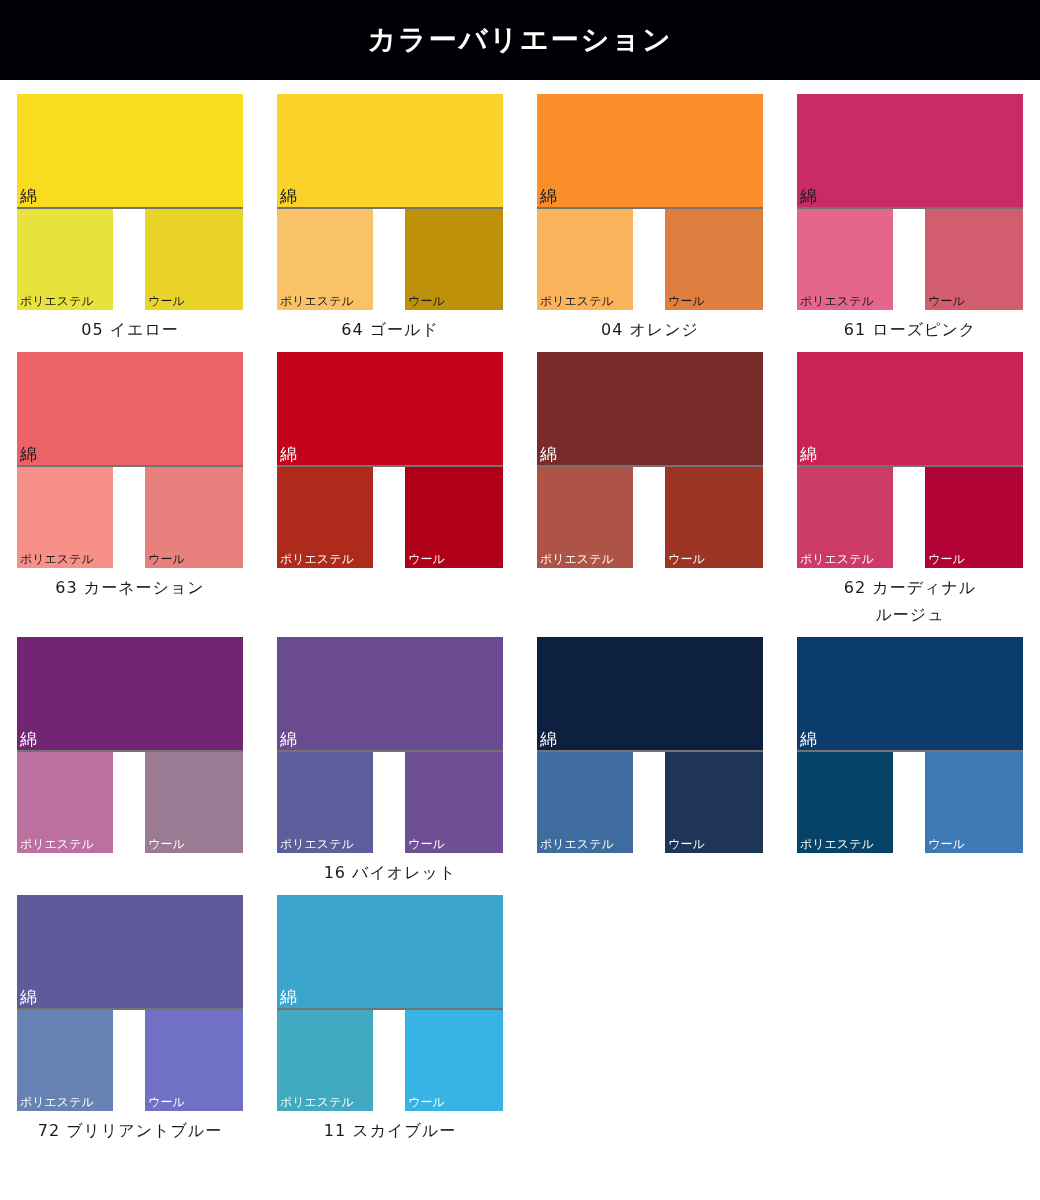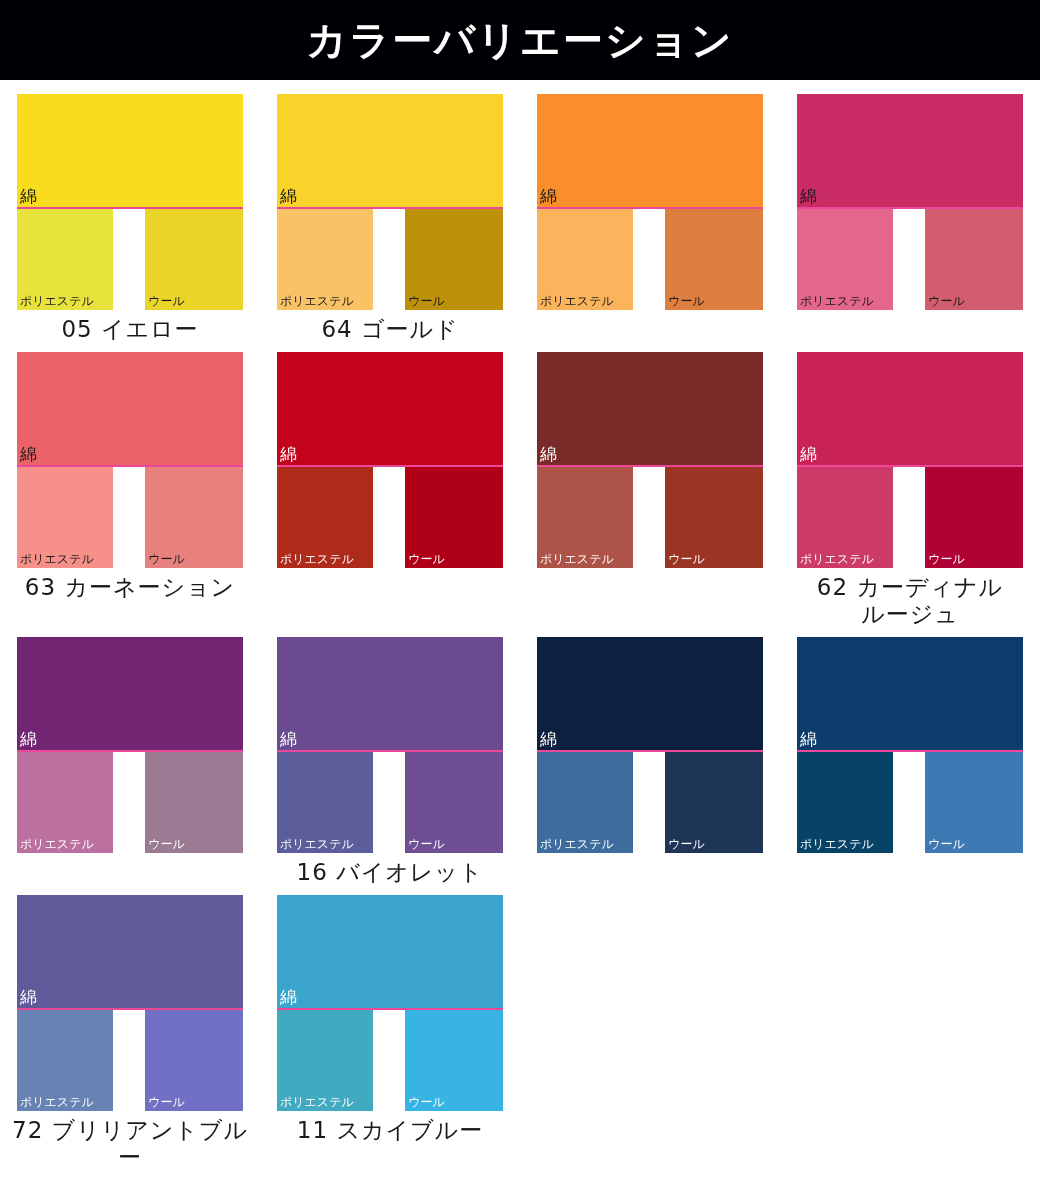--- a/index.html
+++ b/index.html
@@ -13,21 +13,21 @@
   .header {
     width: 1040px;
     height: 80px;
     background: #000004;
     display: flex;
     align-items: center;
     justify-content: center;
   }
   .header-title {
     color: #ffffff;
-    font-size: 40px;
+    font-size: 28px;
     font-weight: bold;
     letter-spacing: 2px;
     font-family: "DejaVu Sans", "Liberation Sans", sans-serif;
   }
   .grid {
     width: 1040px;
     padding: 14px 0 0 0;
     display: flex;
     flex-wrap: wrap;
   }
@@ -47,21 +47,21 @@
   }
   .cotton {
     position: relative;
     height: 113px;
     width: 100%;
   }
   .lower {
     display: flex;
     flex: 1;
     width: 100%;
-    border-top: 2px solid #ec4899;
+    border-top: 2px solid #737373;
     gap: 9px;
   }
   .poly {
     position: relative;
     width: 50%;
     border-right: 2px solid #ffffff;
   }
   .wool {
     position: relative;
     width: 50%;
@@ -78,21 +78,21 @@
   }
   .cotton .fiber-label {
     font-size: 17px;
     line-height: 19px;
     bottom: 1px;
     left: 3px;
     font-weight: normal;
   }
   .name {
     margin-top: 6px;
-    font-size: 23px;
+    font-size: 16px;
     line-height: 27px;
     color: #1a1a1a;
     text-align: center;
     letter-spacing: 1px;
     font-family: "DejaVu Sans", "Liberation Sans", sans-serif;
     width: 240px;
   }
 </style>
 </head>
 <body>
@@ -141,35 +141,37 @@
         </div>
         <div class="lower">
           <div class="poly" style="background: rgb(252, 180, 92);">
             <span class="fiber-label" style="color: rgb(26, 26, 26);">ポリエステル</span>
           </div>
           <div class="wool" style="background: rgb(222, 127, 63);">
             <span class="fiber-label" style="color: rgb(26, 26, 26);">ウール</span>
           </div>
         </div>
       </div>
+      <div class="name">04 オレンジ</div>
     </div>
     <div class="card">
       <div class="swatch">
         <div class="cotton" style="background: rgb(201, 43, 101);">
           <span class="fiber-label" style="color: rgb(26, 26, 26);">綿</span>
         </div>
         <div class="lower">
           <div class="poly" style="background: rgb(228, 102, 138);">
             <span class="fiber-label" style="color: rgb(26, 26, 26);">ポリエステル</span>
           </div>
           <div class="wool" style="background: rgb(209, 93, 110);">
             <span class="fiber-label" style="color: rgb(26, 26, 26);">ウール</span>
           </div>
         </div>
       </div>
+      <div class="name">61 ローズピンク</div>
     </div>
     <div class="card">
       <div class="swatch">
         <div class="cotton" style="background: rgb(236, 98, 105);">
           <span class="fiber-label" style="color: rgb(26, 26, 26);">綿</span>
         </div>
         <div class="lower">
           <div class="poly" style="background: rgb(247, 144, 137);">
             <span class="fiber-label" style="color: rgb(26, 26, 26);">ポリエステル</span>
           </div>

